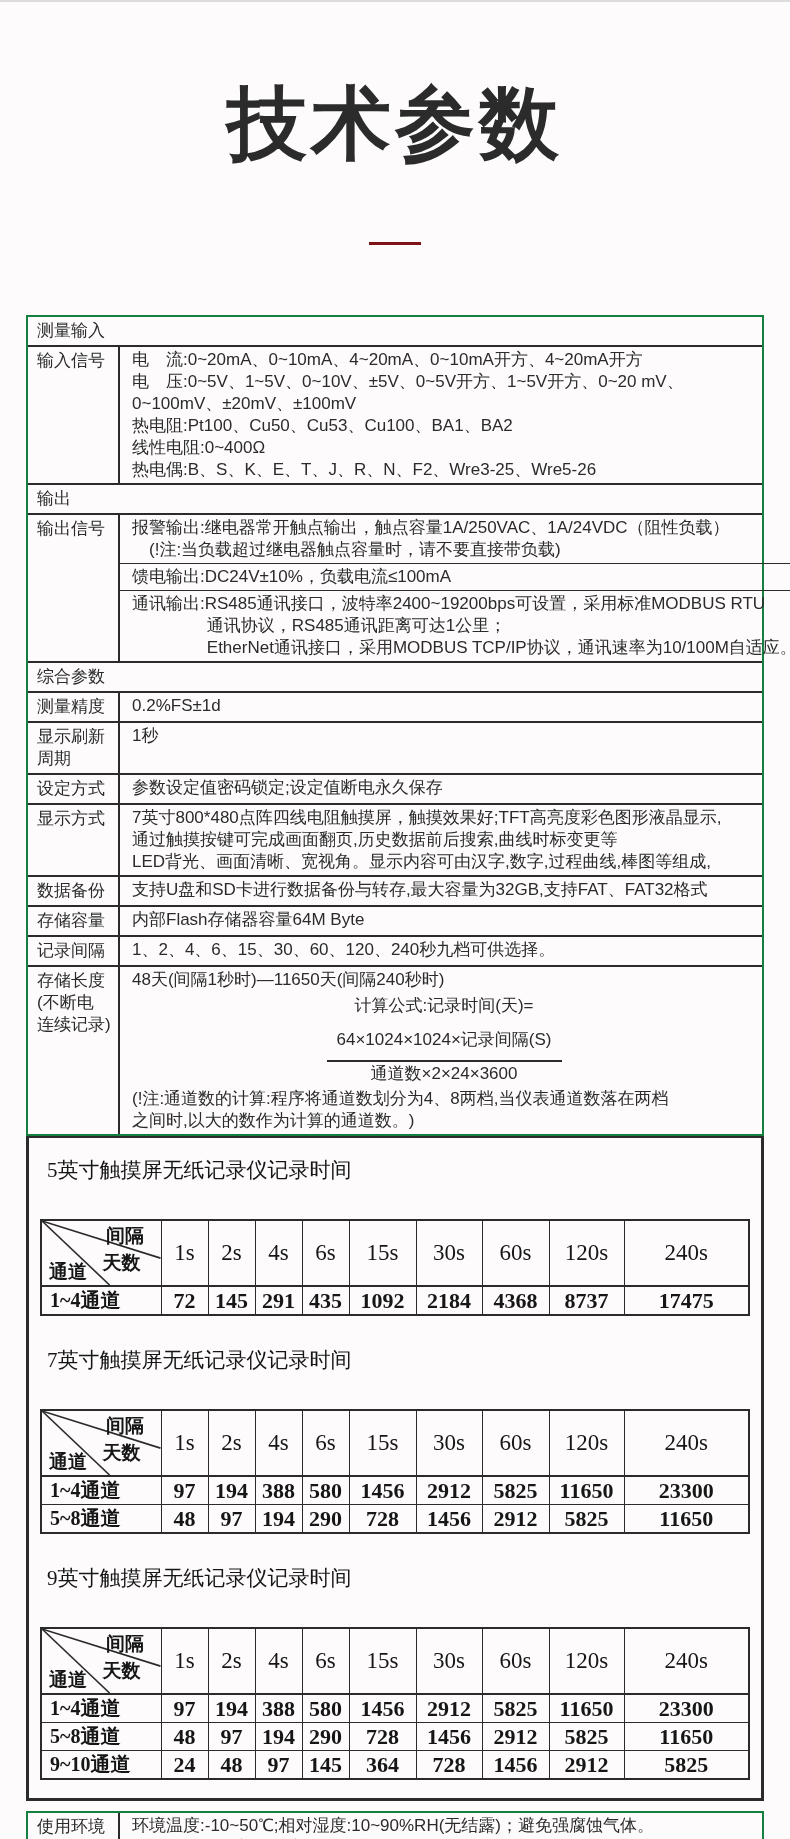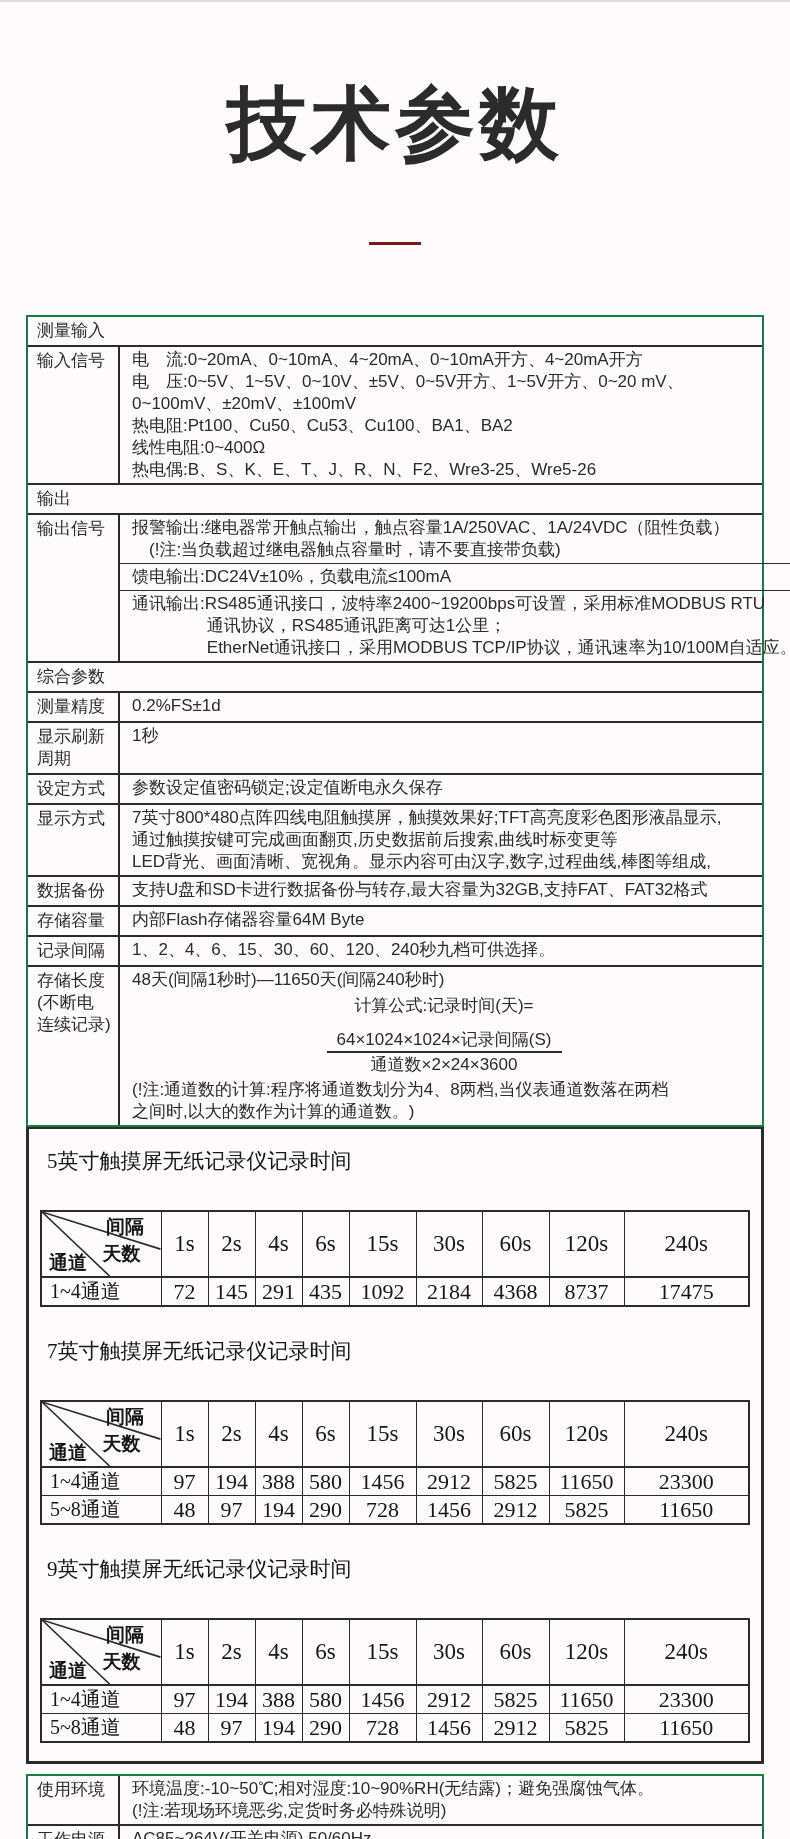--- a/index.html
+++ b/index.html
@@ -26,21 +26,21 @@
   .spec-label {
     flex:0 0 92px; width:92px; border-right:2px solid #2b2b2b;
     padding:3px 2px 3px 9px; line-height:22px;
   }
   .spec-content { flex:1; display:flex; flex-direction:column; }
   .sub-block { padding:2px 6px 2px 12px; flex:1; }
   .sub-block + .sub-block { border-top:1.5px solid #2b2b2b; }
   .cline { line-height:22px; white-space:nowrap; }
   .formula-row { display:flex; align-items:center; gap:12px; margin:3px 0 4px;flex-direction:column; }
   .frac { text-align:center; line-height:21px; }
-  .frac-num { border-bottom:2px solid #2b2b2b; padding:0 10px 1px; }
+  .frac-num { border-bottom:2px solid #2b2b2b; padding:0 10px 10px; }
   .frac-den { padding-top:1px; }
 
   
   .record-box { margin:0 26px; border:3px solid #2b2b2b; border-top-width:2px; padding:2px 0 18px; }
   .rec-title {
     font-family:"Liberation Serif", serif; font-weight:400; color:#161616;
     font-size:21px; margin:30px 12px 10px 18px;
   }
   .rec-title.first { margin-top:16px; }
   .rec-table {
@@ -50,21 +50,21 @@
   .rec-table th, .rec-table td { border:1.5px solid #2b2b2b; }
   .rec-table { border:2px solid #2b2b2b;margin-top:35px; }
   .rec-table thead th { border-bottom:2.5px solid #2b2b2b; }
   .corner-cell { position:relative; height:66px; padding:0; }
   .corner-cell svg { position:absolute; inset:0; width:100%; height:100%; }
   .corner-lbl { position:absolute; font-size:19px; line-height:19px; }
   .corner-interval { top:5px; left:54%; }
   .corner-days { top:32px; left:51%; }
   .corner-channel { bottom:4px; left:7px; }
   .interval-cell { font-size:23px; font-weight:400; text-align:center; }
-  .rec-table td { height:28px; font-size:22px; text-align:center; }
+  .rec-table td { height:28px; font-size:22px; text-align:center;font-weight:bold; }
   .rec-table td.chan { text-align:left; padding-left:8px; font-size:20px; }
 
   .bottom-table { margin-top:10px; }
 </style>
 </head>
 <body style="background: rgb(253, 251, 252);">
 
 <div class="top-line" style="background: rgb(220, 220, 220);"></div>
 
 <h1 class="page-title">技术参数</h1>
@@ -380,20 +380,32 @@
           <td>48</td>
           <td>97</td>
           <td>194</td>
           <td>290</td>
           <td>728</td>
           <td>1456</td>
           <td>2912</td>
           <td>5825</td>
           <td>11650</td>
         </tr>
+        <tr>
+          <td class="chan">9~10通道</td>
+          <td>24</td>
+          <td>48</td>
+          <td>97</td>
+          <td>145</td>
+          <td>364</td>
+          <td>728</td>
+          <td>1456</td>
+          <td>2912</td>
+          <td>5825</td>
+        </tr>
       </tbody>
     </table>
   </div>
 
 <div class="spec-table bottom-table" id="bottom-spec-table">
     <div class="spec-row">
       <div class="spec-label">
         <div class="cline">使用环境</div>
       </div>
       <div class="spec-content">

